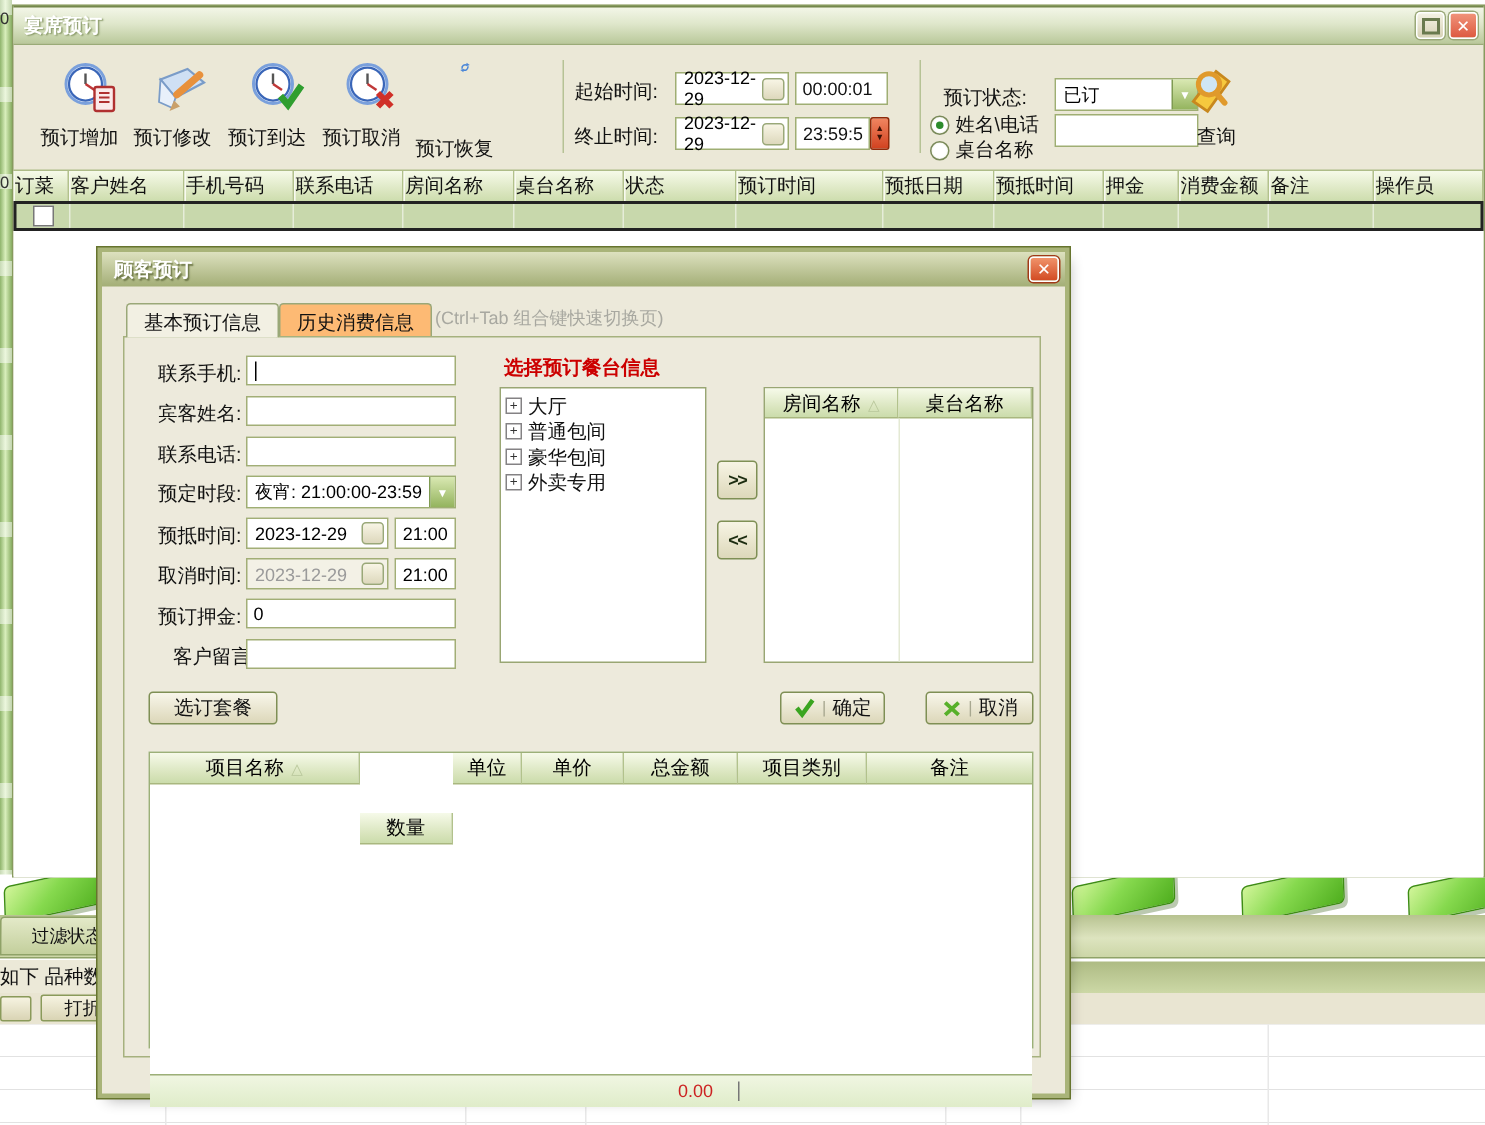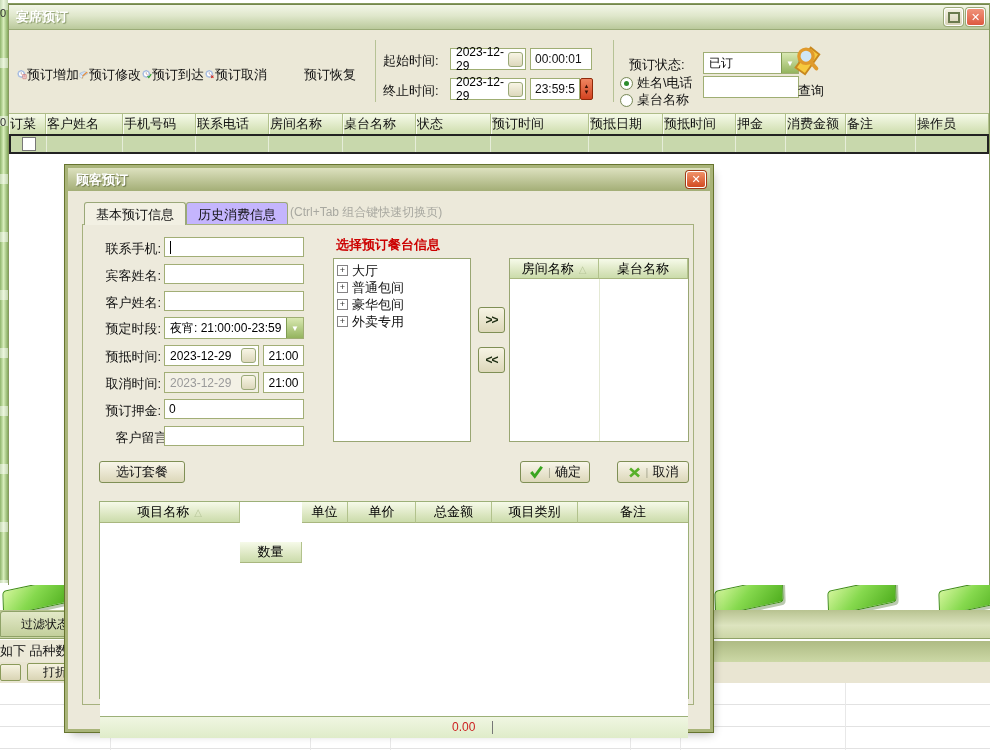--- a/index.html
+++ b/index.html
@@ -45,22 +45,22 @@
   .title-text { color:#fff; font-weight:bold; font-size:13px; text-shadow:1px 1px 1px #8a9a6a; }
   .win-btn { width:19px; height:18px; margin-left:3px; border-radius:3px; border:1px solid #fff;
     box-shadow:0 0 0 1px #9aa878; display:inline-flex; align-items:center; justify-content:center; }
   .max-btn { background:linear-gradient(#f4f2e4,#d7d2b6); }
   .max-btn::before { content:""; width:8px; height:7px; border:2px solid #6a7a4e; display:block; }
   .close-btn { background:linear-gradient(#f0937a,#dd5a40); color:#fff; font-size:11px; font-weight:bold; }
   .close-btn::before { content:"\2715"; }
   .titlebar-spacer { margin-left:auto; }
 
   .toolbar { position:absolute; left:0; top:26px; width:100%; height:83px; }
-  .tool-btn { position:absolute; top:8px; width:62px; height:70px; display:flex; flex-direction:row;
-    align-items:center; cursor:default; }
+  .tool-btn { position:absolute; top:8px; width:62px; height:70px; display:flex; flex-direction:column;
+    align-items:flex-end; cursor:default; }
   .tico { width:38px; height:38px; margin-top:3px; }
   .tool-lbl { font-size:13px; color:#111; margin-top:4px; white-space:nowrap; }
   .tsep { position:absolute; top:10px; height:62px; width:1px; background:#b6c295; }
   .t-label { position:absolute; font-size:13px; color:#111; white-space:nowrap; }
   .date-box { position:absolute; height:22px; background:#fff; border:1px solid #9fae73;
     font-size:12px; display:flex; align-items:center; padding:0 2px 0 5px; }
   .date-box .dtext { flex:1; }
   .mini-square { width:15px; height:15px; background:linear-gradient(#f8f5e5,#ddd8bc); border:1px solid #9aa878;
     border-radius:3px; }
   .time-box { position:absolute; height:22px; background:#fff; border:1px solid #9fae73;
@@ -101,21 +101,21 @@
     box-shadow:0 0 0 3px #a9b479, 0 0 0 4px #66742e, 3px 5px 9px rgba(0,0,0,.3); }
   .dlg-titlebar { position:absolute; left:0; top:0; width:100%; height:23px;
     background:linear-gradient(#dde1bf,#a3ae76); display:flex; align-items:center; padding:0 4px 0 8px; }
   .dlg-title { color:#fff; font-weight:bold; font-size:13px; text-shadow:1px 1px 1px #6a7444; }
   .dlg-close { margin-left:auto; width:20px; height:17px; background:linear-gradient(#f0936a,#d24a22);
     border:1px solid #fff; box-shadow:0 0 0 1px #a03a18; border-radius:3px; color:#fff; font-size:11px;
     font-weight:bold; display:flex; align-items:center; justify-content:center; }
   .dlg-close::before { content:"\2715"; }
   .tabs { position:absolute; left:16px; top:34px; display:flex; align-items:flex-end; z-index:2; }
   .tab { height:22px; padding:3px 11px 0; font-size:13px; color:#111; border:1px solid #9aa878;
-    border-bottom:none; border-radius:3px 3px 0 0; background:#c4b5fd; }
+    border-bottom:none; border-radius:3px 3px 0 0; background:#fdba74; }
   .tab.active { background:#f2f0e3; height:23px; margin-bottom:-1px; }
   .tab-hint { font-size:12px; color:#a8a8a0; margin-left:2px; padding-bottom:3px; white-space:nowrap; }
   .panel { position:absolute; left:14px; top:56px; width:612px; height:481px; border:1px solid #a6b17e;
     background:#edeadc; }
 
   .f-label { position:absolute; width:70px; text-align:right; font-size:13px; color:#111; white-space:nowrap; }
   .f-input { position:absolute; left:81px; width:140px; height:20px; background:#fff; border:1px solid #a2ae76;
     font-size:12px; padding:0 4px; }
   .caret { position:absolute; width:1px; height:13px; background:#000; }
   .d-box { position:absolute; left:81px; width:95px; height:21px; background:#fff; border:1px solid #a2ae76;
@@ -344,21 +344,21 @@
 
     <div class="panel">
 
       <div class="f-label" style="left:8px;top:15px;">联系手机:</div>
       <input class="f-input" style="top: 12px;" value="">
       <span class="caret" style="left:87px;top:16px;"></span>
 
       <div class="f-label" style="left:8px;top:42px;">宾客姓名:</div>
       <input class="f-input" style="top: 39px;" value="">
 
-      <div class="f-label" style="left:8px;top:69px;">客户姓名:</div>
+      <div class="f-label" style="left:8px;top:69px;">联系电话:</div>
       <input class="f-input" style="top: 66px;" value="">
 
       <div class="f-label" style="left:8px;top:95px;">预定时段:</div>
       <div class="combo" style="left:81px;top:92px;width:140px;">
         <span class="ctext">夜宵: 21:00:00-23:59</span>
         <span class="combo-btn"></span>
       </div>
 
       <div class="f-label" style="left:8px;top:123px;">预抵时间:</div>
       <div class="d-box" style="top:120px;">

